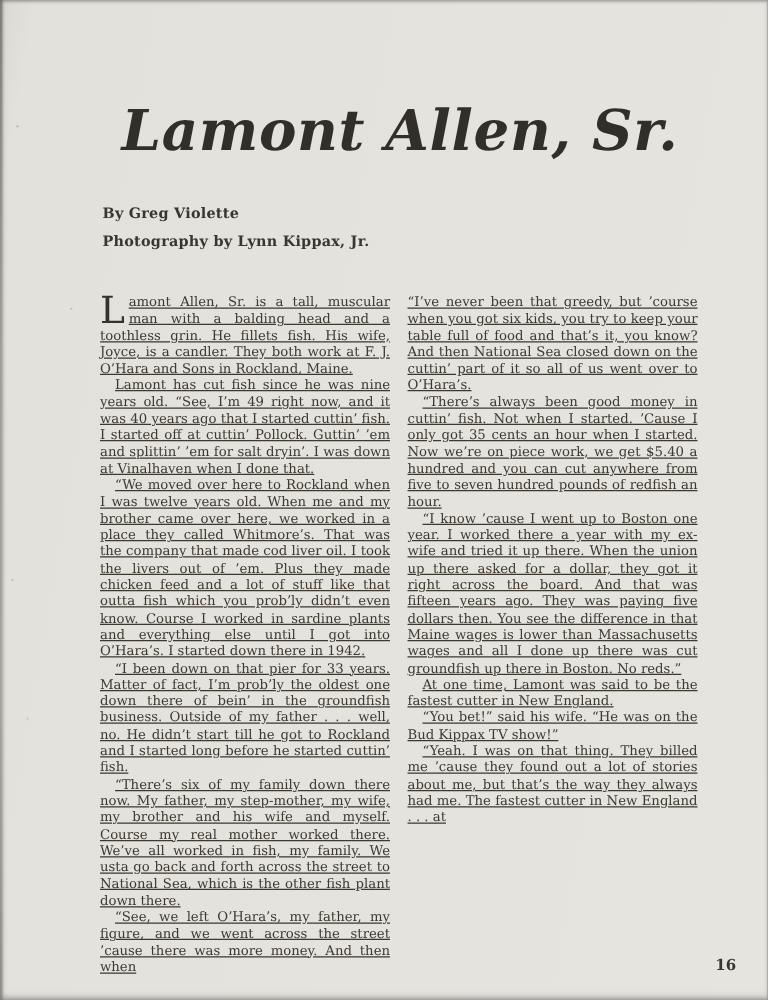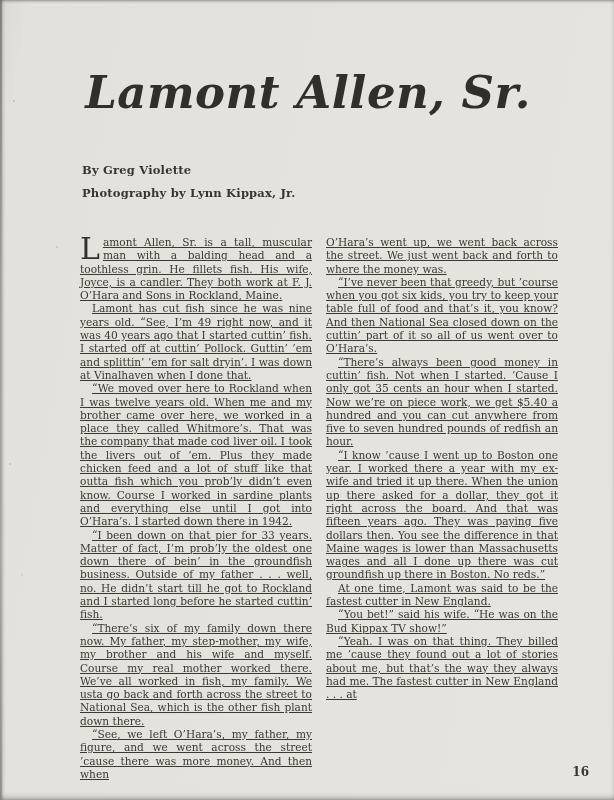--- a/index.html
+++ b/index.html
@@ -31,21 +31,21 @@
     left: 0; top: 0; bottom: 0;
     width: 2px;
     background: linear-gradient(to bottom, #75726d, #aaa7a1 35%, #b7b4ae 70%, #8f8c86);
     opacity: .55;
   }
   .title {
     position: absolute;
     top: 66px;
     left: 70px;
     width: 476px;
-    margin: 0;
+    margin: 12px;
     text-align: center;
     font-family: "DejaVu Serif", serif;
     font-style: italic;
     font-weight: bold;
     font-size: 45px;
     letter-spacing: 0.5px;
     color: #322f29;
     white-space: nowrap;
   }
   .bylines {
@@ -115,21 +115,20 @@
   <div class="body-columns">
     <div class="col col-left">
         <p>Lamont Allen, Sr. is a tall, muscular man with a balding head and a toothless grin. He fillets fish. His wife, Joyce, is a candler. They both work at F. J. O’Hara and Sons in Rockland, Maine.</p>
         <p>Lamont has cut fish since he was nine years old. “See, I’m 49 right now, and it was 40 years ago that I started cuttin’ fish. I started off at cuttin’ Pollock. Guttin’ ’em and splittin’ ’em for salt dryin’. I was down at Vinalhaven when I done that.</p>
         <p>“We moved over here to Rockland when I was twelve years old. When me and my brother came over here, we worked in a place they called Whitmore’s. That was the company that made cod liver oil. I took the livers out of ’em. Plus they made chicken feed and a lot of stuff like that outta fish which you prob’ly didn’t even know. Course I worked in sardine plants and everything else until I got into O’Hara’s. I started down there in 1942.</p>
         <p>“I been down on that pier for 33 years. Matter of fact, I’m prob’ly the oldest one down there of bein’ in the groundfish business. Outside of my father . . . well, no. He didn’t start till he got to Rockland and I started long before he started cuttin’ fish.</p>
         <p>“There’s six of my family down there now. My father, my step-mother, my wife, my brother and his wife and myself. Course my real mother worked there. We’ve all worked in fish, my family. We usta go back and forth across the street to National Sea, which is the other fish plant down there.</p>
         <p>“See, we left O’Hara’s, my father, my figure, and we went across the street ’cause there was more money. And then when</p>
       </div>
     <div class="col col-right">
-        <p>O’Hara’s went up, we went back across the street. We just went back and forth to where the money was.</p>
         <p>“I’ve never been that greedy, but ’course when you got six kids, you try to keep your table full of food and that’s it, you know? And then National Sea closed down on the cuttin’ part of it so all of us went over to O’Hara’s.</p>
         <p>“There’s always been good money in cuttin’ fish. Not when I started. ’Cause I only got 35 cents an hour when I started. Now we’re on piece work, we get $5.40 a hundred and you can cut anywhere from five to seven hundred pounds of redfish an hour.</p>
         <p>“I know ’cause I went up to Boston one year. I worked there a year with my ex-wife and tried it up there. When the union up there asked for a dollar, they got it right across the board. And that was fifteen years ago. They was paying five dollars then. You see the difference in that Maine wages is lower than Massachusetts wages and all I done up there was cut groundfish up there in Boston. No reds.”</p>
         <p>At one time, Lamont was said to be the fastest cutter in New England.</p>
         <p>“You bet!” said his wife. “He was on the Bud Kippax TV show!”</p>
         <p>“Yeah. I was on that thing. They billed me ’cause they found out a lot of stories about me, but that’s the way they always had me. The fastest cutter in New England . . . at</p>
       </div>
   </div>
 
   <div class="page-number">16</div>

